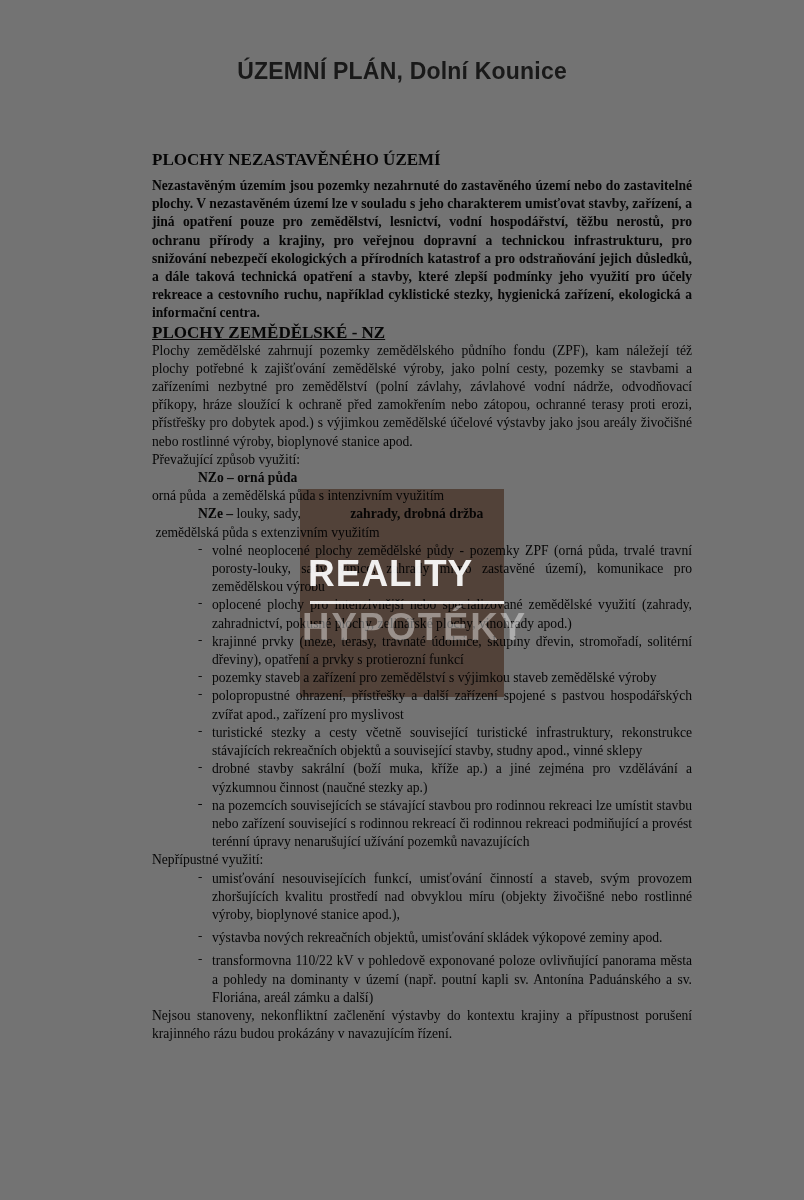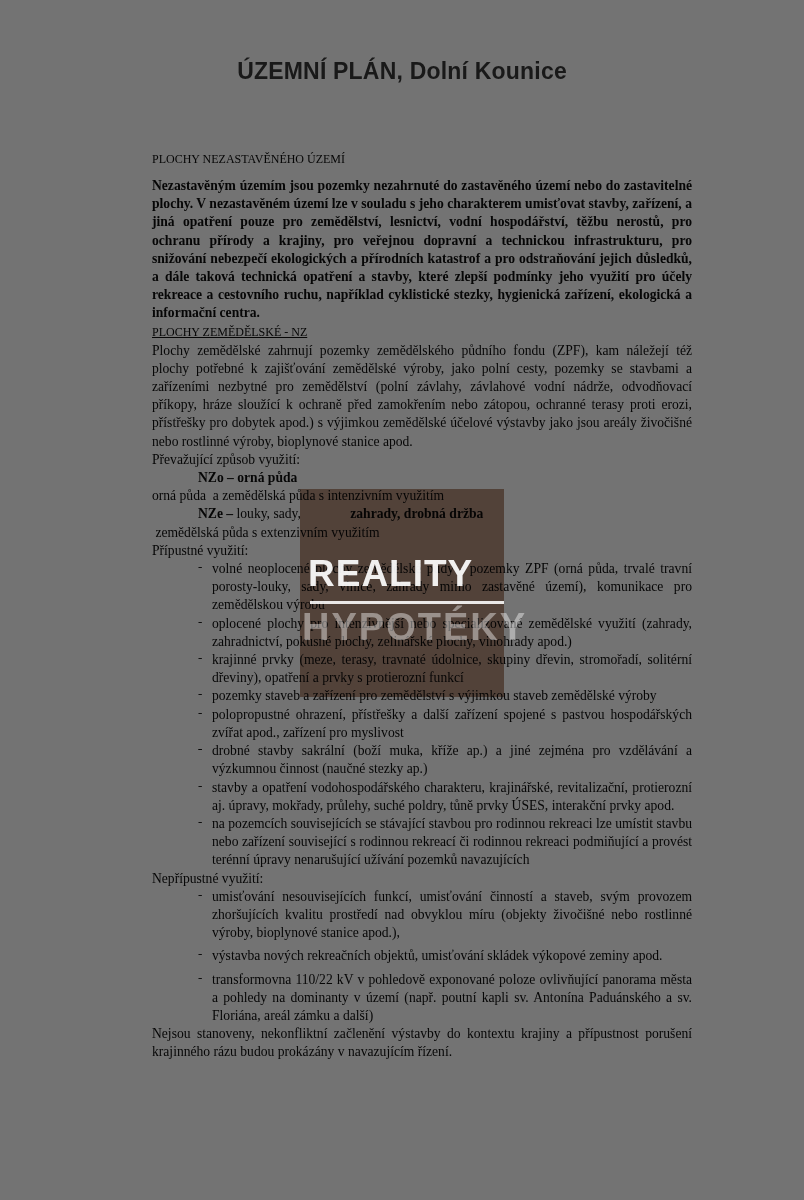--- a/index.html
+++ b/index.html
@@ -12,21 +12,21 @@
     font-family:"Liberation Sans", sans-serif;
     font-weight:700; font-size:23px; color:#191919;
     letter-spacing:0.2px;
   }
 
   .content {
     position:absolute; left:152px; top:150px; width:540px;
     font-size:13.6px; line-height:18.2px; color:#060606;
   }
 
-  .h  { font-weight:normal; font-size:12px; line-height:19px; }
+  .h  { font-weight:bold; font-size:17px; line-height:19px; }
   .h.bold-underline { text-decoration:underline; }
   .h.underline { font-weight:normal; text-decoration:underline; font-size:13.6px; line-height:18.2px; }
 
   .para { text-align:justify; }
   .para.b { font-weight:bold;margin-top:8px; }
   .tline { white-space:pre-wrap; }
   .tline .b { font-weight:bold;margin-left:46px; }
 
   .bullets { }
   .bullet { position:relative; padding-left:60px; text-align:justify; }
@@ -56,21 +56,20 @@
   <div class="content">
       <div class="h bold">PLOCHY NEZASTAVĚNÉHO ÚZEMÍ</div>
       <div class="para b">Nezastavěným územím jsou pozemky nezahrnuté do zastavěného území nebo do zastavitelné plochy. V nezastavěném území lze v souladu s jeho charakterem umisťovat stavby, zařízení, a jiná opatření pouze pro zemědělství, lesnictví, vodní hospodářství, těžbu nerostů, pro ochranu přírody a krajiny, pro veřejnou dopravní a technickou infrastrukturu, pro snižování nebezpečí ekologických a přírodních katastrof a pro odstraňování jejich důsledků, a dále taková technická opatření a stavby, které zlepší podmínky jeho využití pro účely rekreace a cestovního ruchu, například cyklistické stezky, hygienická zařízení, ekologická a informační centra.</div>
       <div class="h bold-underline">PLOCHY ZEMĚDĚLSKÉ - NZ</div>
       <div class="para">Plochy zemědělské zahrnují pozemky zemědělského půdního fondu (ZPF), kam náležejí též plochy potřebné k zajišťování zemědělské výroby, jako polní cesty, pozemky se stavbami a zařízeními nezbytné pro zemědělství (polní závlahy, závlahové vodní nádrže, odvodňovací příkopy, hráze sloužící k ochraně před zamokřením nebo zátopou, ochranné terasy proti erozi, přístřešky pro dobytek apod.) s výjimkou zemědělské účelové výstavby jako jsou areály živočišné nebo rostlinné výroby, bioplynové stanice apod.</div>
       <div class="tline"><span>Převažující způsob využití:</span></div>
       <div class="tline"><span class="b">NZo – orná půda</span></div>
       <div class="tline"><span>orná půda  a zemědělská půda s intenzivním využitím</span></div>
       <div class="tline"><span class="b">NZe – </span><span>louky, sady, </span><span class="b">zahrady, drobná držba</span></div>
       <div class="tline"><span> zemědělská půda s extenzivním využitím</span></div>
-      <div class="tline"><span>Přípustné využití:</span></div>
       <div class="bullets">
         <div class="bullet">
           <span class="marker">-</span>
           <div class="btext">volné neoplocené plochy zemědělské půdy - pozemky ZPF (orná půda, trvalé travní porosty-louky, sady, vinice, zahrady mimo zastavěné území), komunikace pro zemědělskou výrobu</div>
         </div>
         <div class="bullet">
           <span class="marker">-</span>
           <div class="btext">oplocené plochy pro intenzivnější nebo specializované zemědělské využití (zahrady, zahradnictví, pokusné plochy, zelinářské plochy, vinohrady apod.)</div>
         </div>
         <div class="bullet">
@@ -82,28 +81,28 @@
           <div class="btext">pozemky staveb a zařízení pro zemědělství s výjimkou staveb zemědělské výroby</div>
         </div>
         <div class="bullet">
           <span class="marker">-</span>
           <div class="btext">polopropustné ohrazení, přístřešky a další zařízení spojené s pastvou hospodářských zvířat apod., zařízení pro myslivost</div>
         </div>
       </div>
       <div class="bullets">
         <div class="bullet">
           <span class="marker">-</span>
+          <div class="btext">turistické stezky a cesty včetně související turistické infrastruktury, rekonstrukce stávajících rekreačních objektů a související stavby, studny apod., vinné sklepy</div>
         </div>
         <div class="bullet">
           <span class="marker">-</span>
           <div class="btext">drobné stavby sakrální (boží muka, kříže ap.) a jiné zejména pro vzdělávání a výzkumnou činnost (naučné stezky ap.)</div>
         </div>
         <div class="bullet">
           <span class="marker">-</span>
-          <div class="btext">stavby a opatření vodohospodářského charakteru, krajinářské, revitalizační, protierozní aj. úpravy, mokřady, průlehy, suché poldry, tůně prvky ÚSES, interakční prvky apod.</div>
         </div>
         <div class="bullet">
           <span class="marker">-</span>
           <div class="btext">na pozemcích souvisejících se stávající stavbou pro rodinnou rekreaci lze umístit stavbu nebo zařízení související s rodinnou rekreací či rodinnou rekreaci podmiňující a provést terénní úpravy nenarušující užívání pozemků navazujících</div>
         </div>
       </div>
       <div class="tline"><span>Nepřípustné využití:</span></div>
       <div class="bullets">
         <div class="bullet">
           <span class="marker">-</span>

